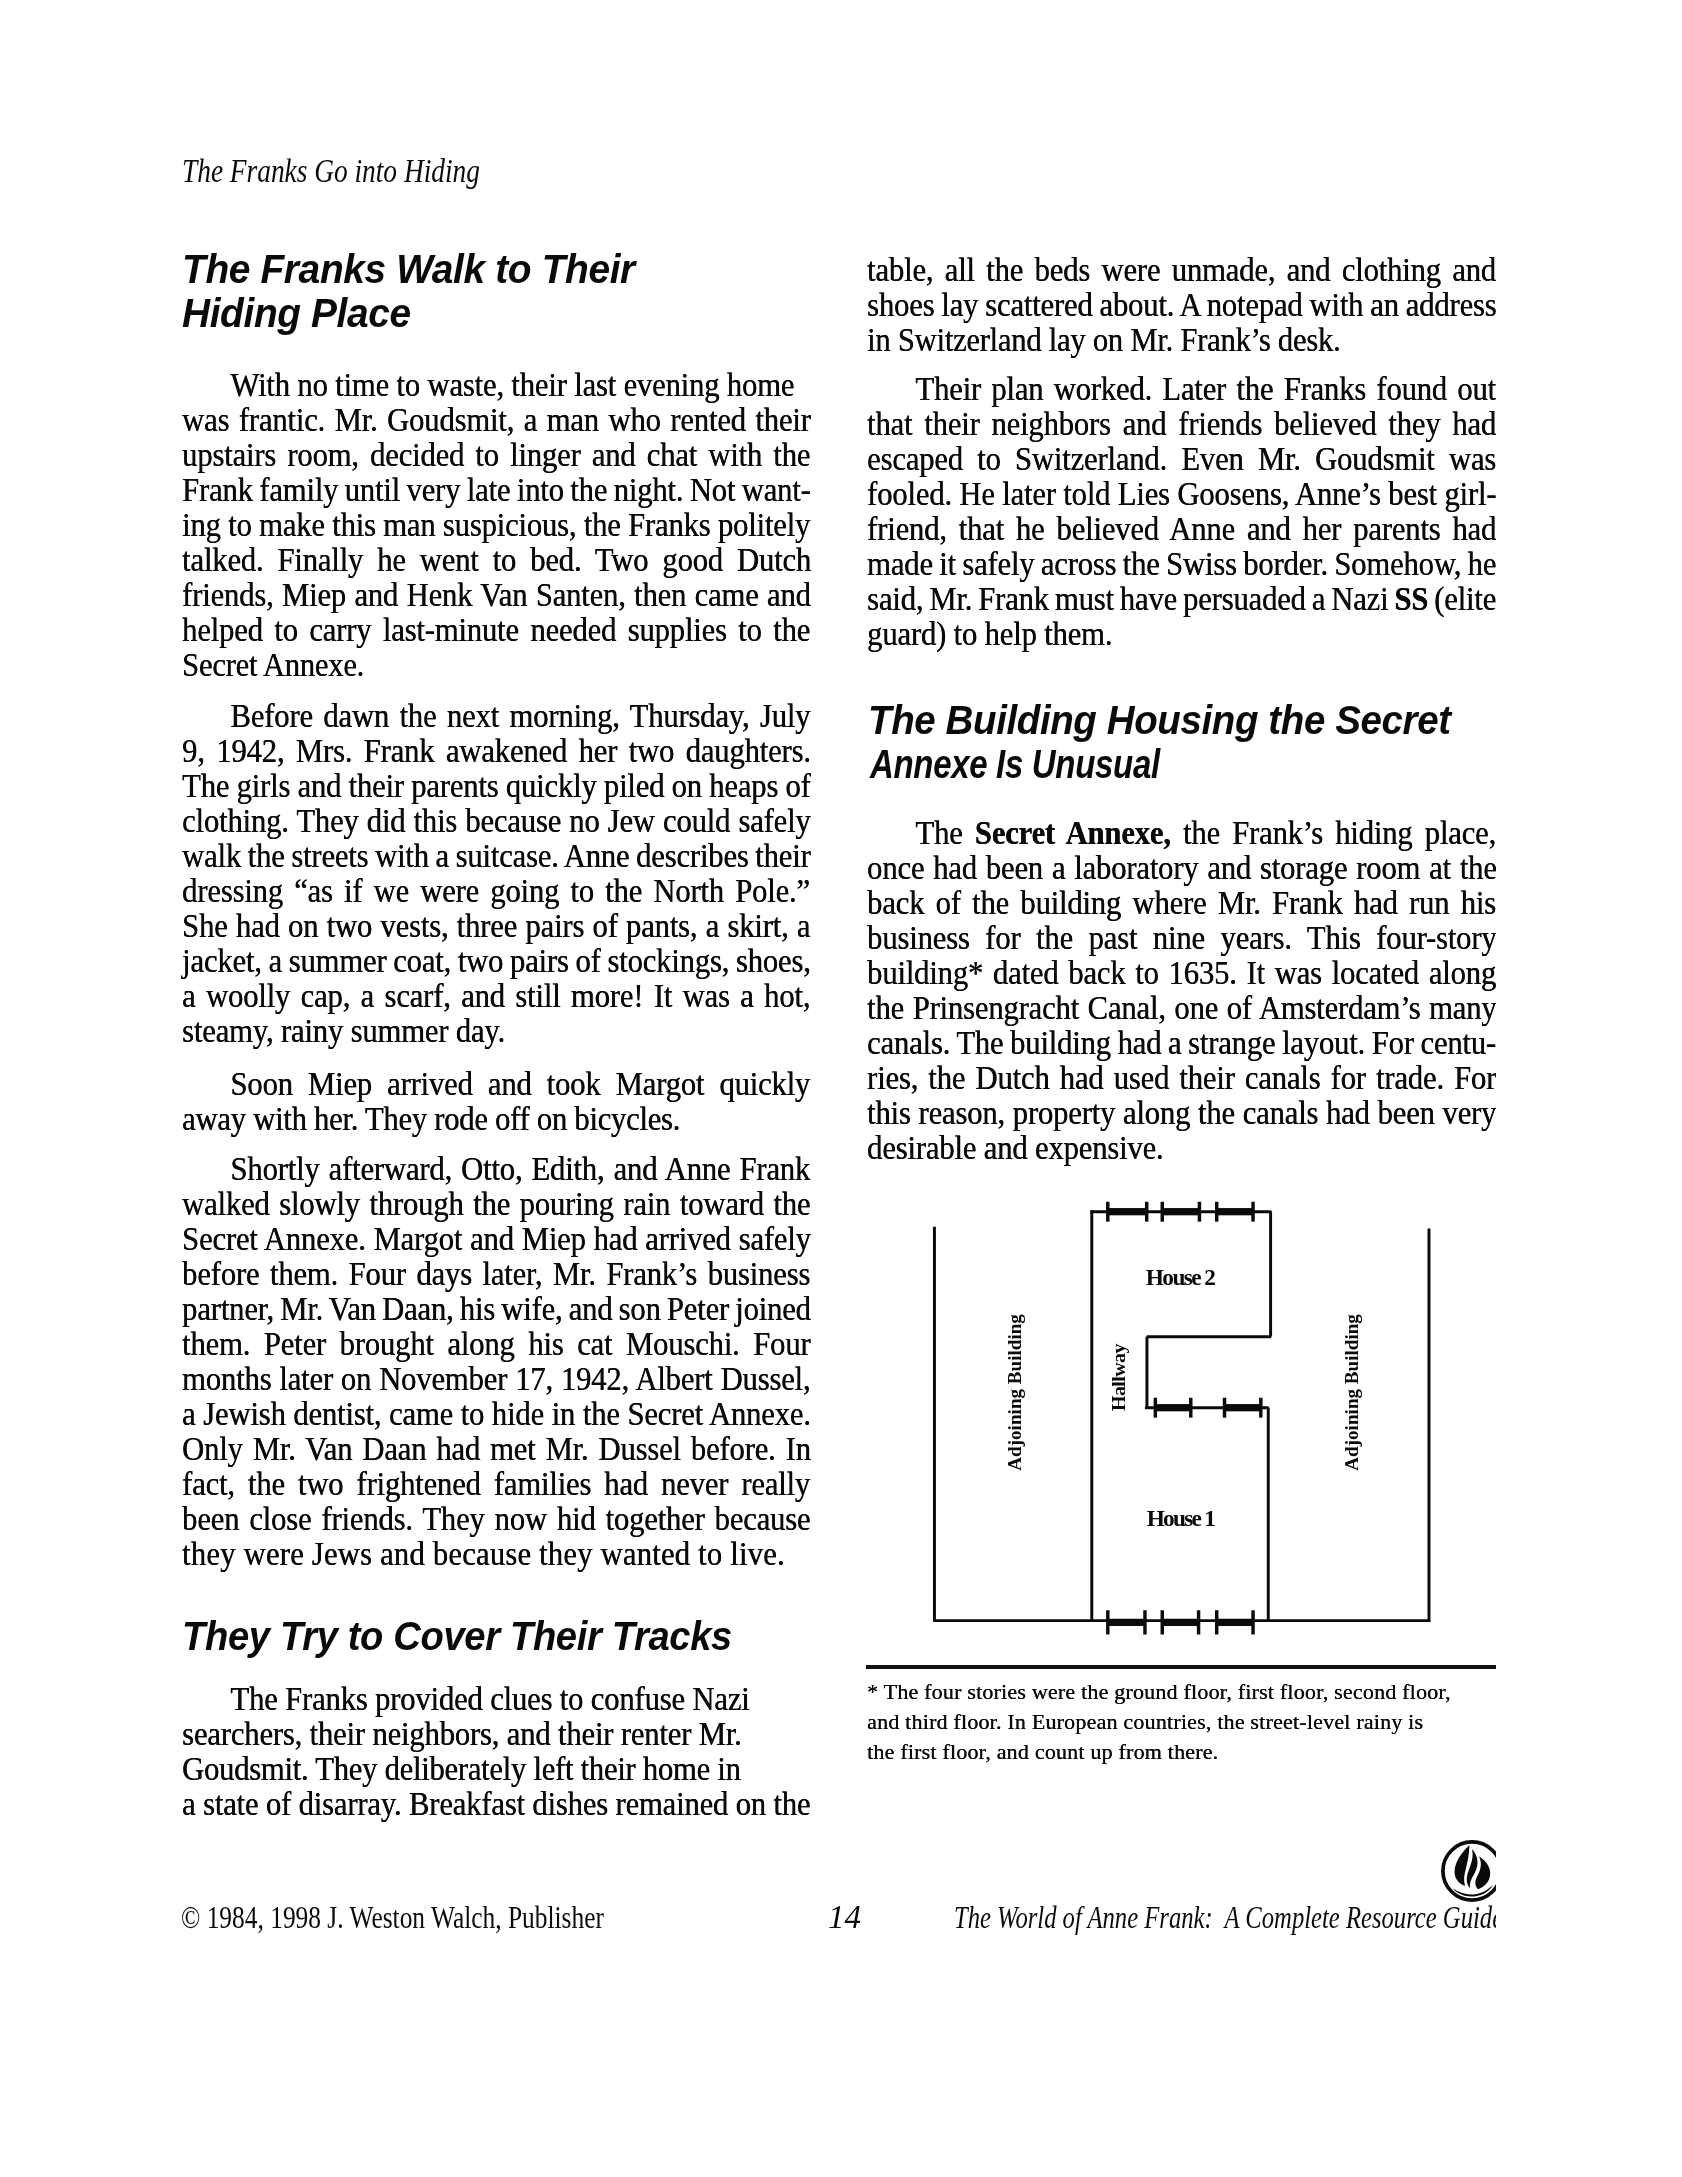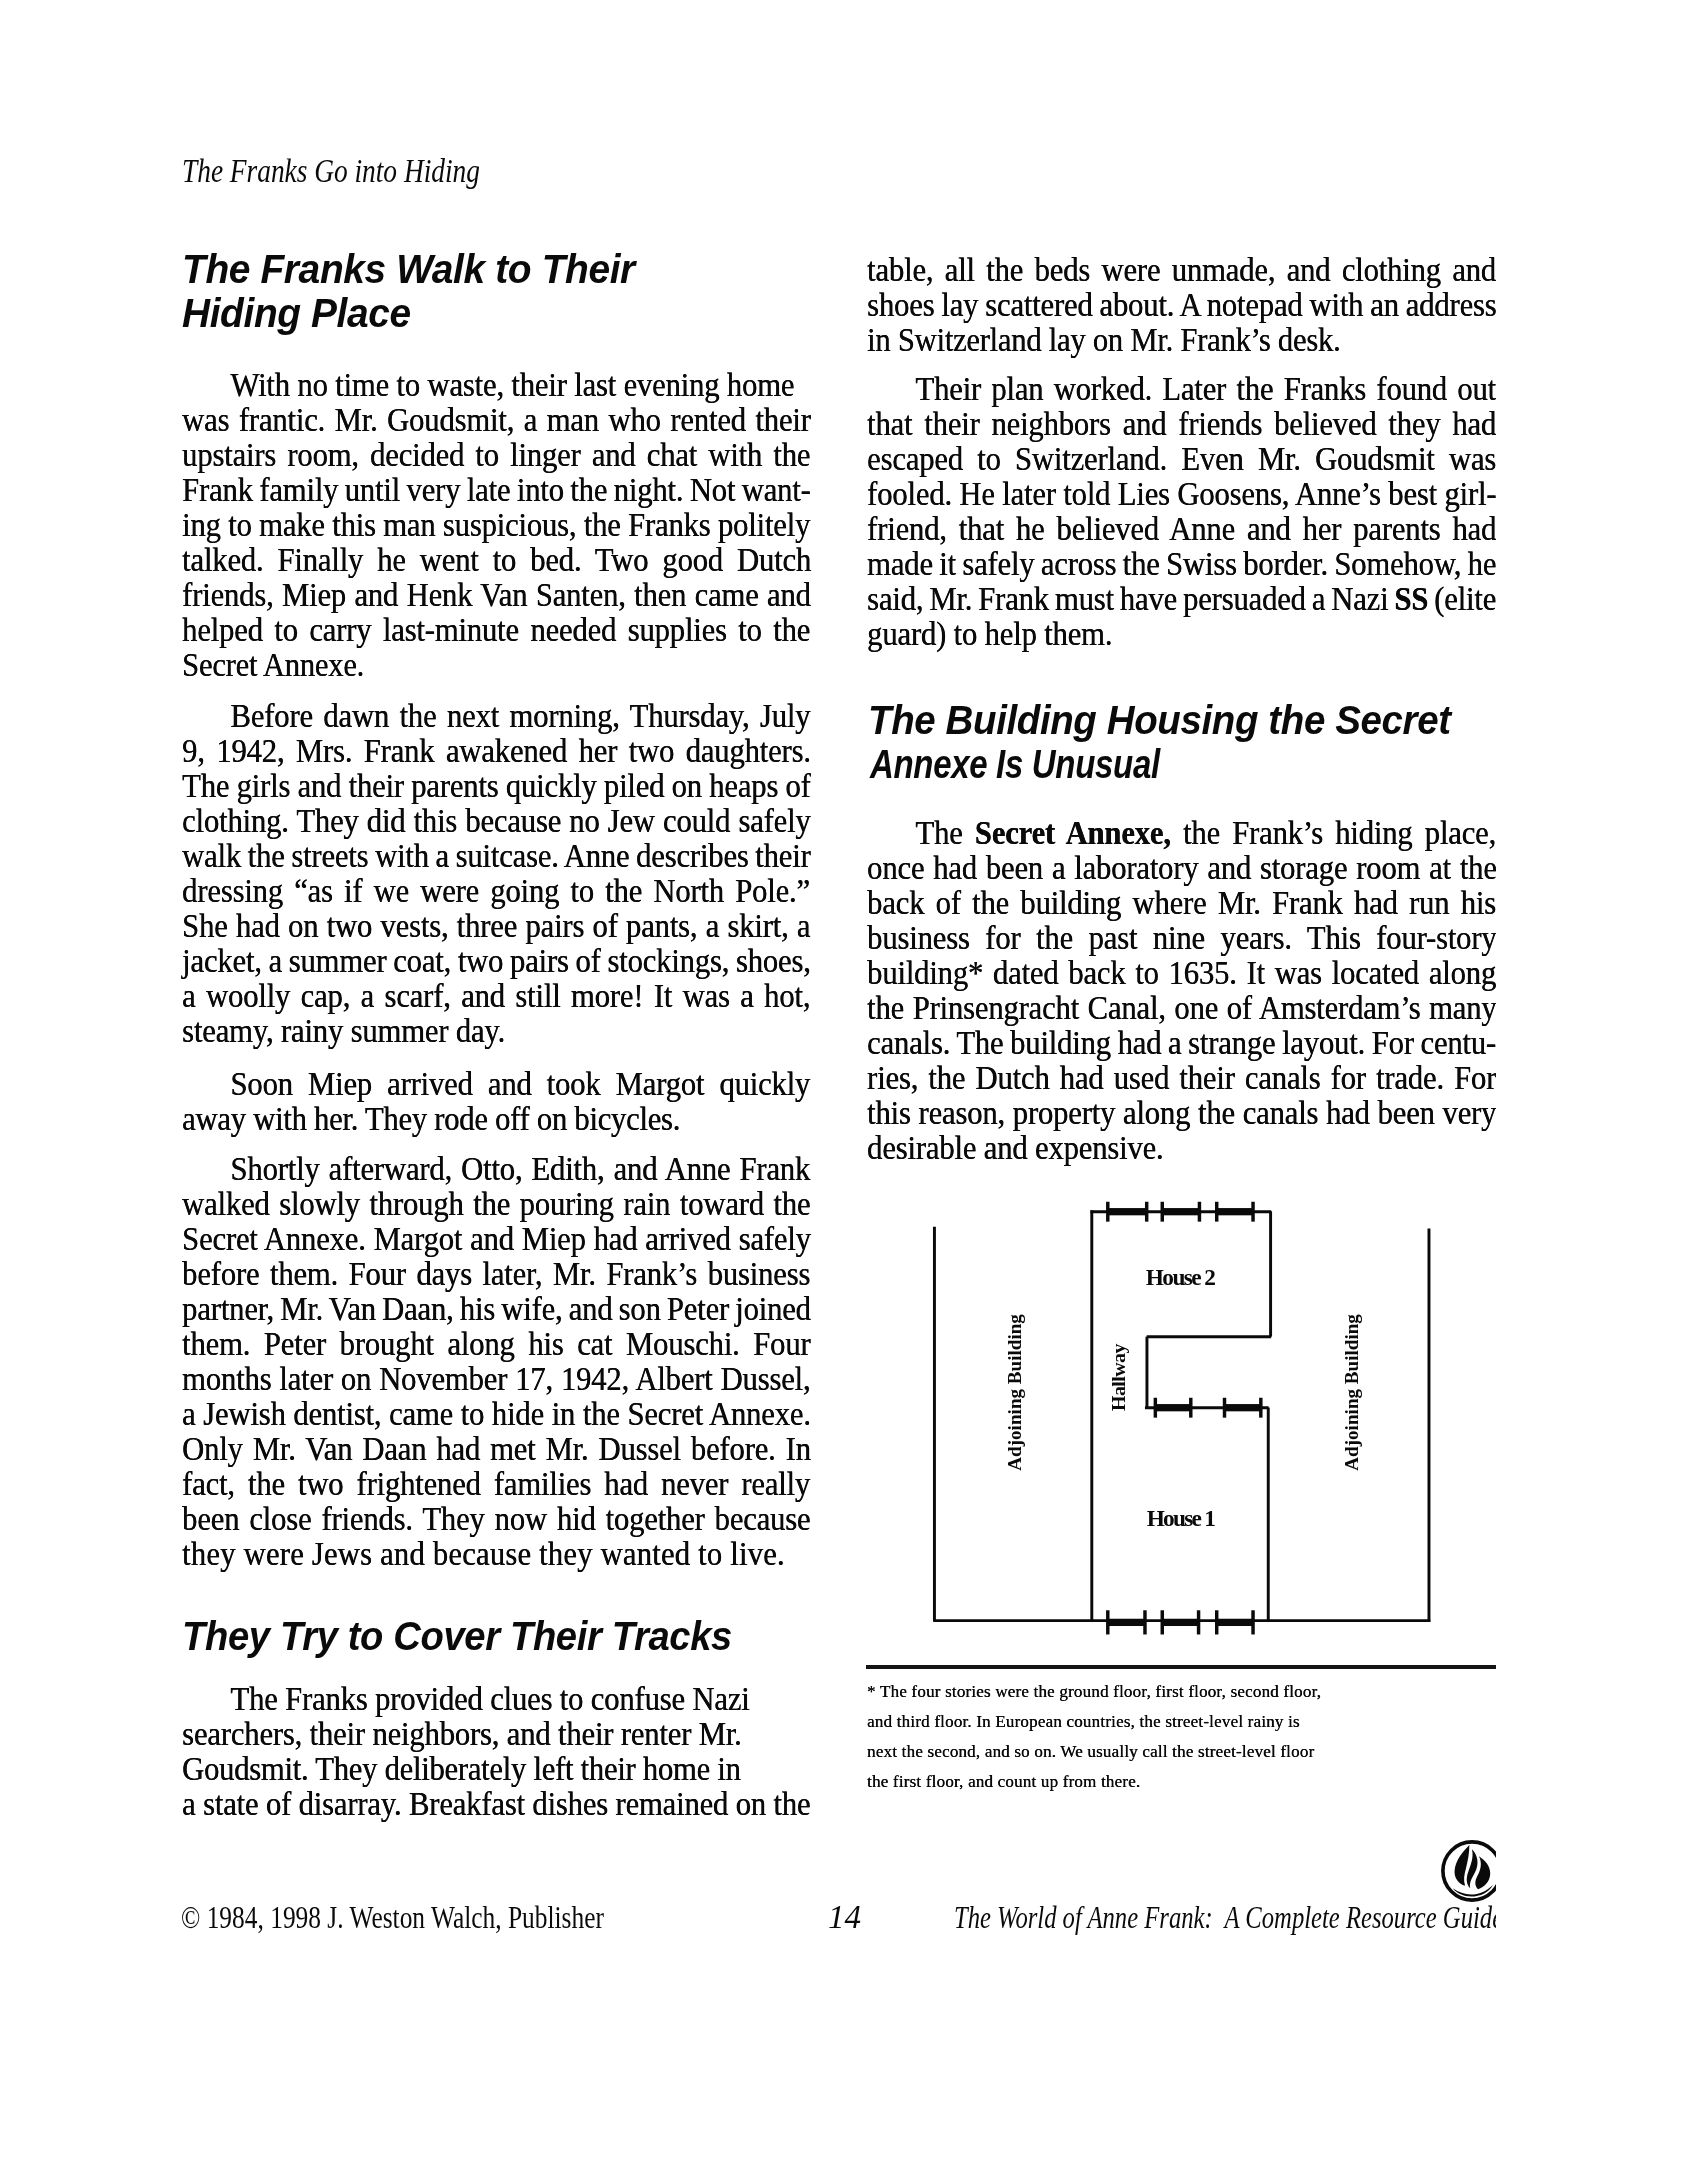--- a/index.html
+++ b/index.html
@@ -1,18 +1,18 @@
 <!DOCTYPE html>
 <html style="font-size:14px"><head><meta charset="utf-8"><title>The Franks Go into Hiding</title><style>
 html,body{margin:0;padding:0;background:#fff;}
 #page{position:relative;width:1496px;height:2177px;background:#fff;overflow:hidden;font-family:"Liberation Serif",serif;color:#0a0a0a;}
 .para{position:absolute;transform-origin:0 0;}
 .tl{height:35px;line-height:35px;white-space:nowrap;font-size:33px;letter-spacing:-0.2px;text-shadow:0.4px 0 0 currentColor;}
 .hd{position:absolute;font-family:"Liberation Sans",sans-serif;font-weight:bold;font-style:italic;font-size:41px;line-height:44px;white-space:nowrap;transform-origin:0 0;letter-spacing:-0.4px;}
-.fn{height:30px;line-height:30px;white-space:nowrap;font-size:17px;letter-spacing:0.2px;text-shadow:0.3px 0 0 currentColor;}
+.fn{height:30px;line-height:30px;white-space:nowrap;font-size:22px;letter-spacing:0.2px;text-shadow:0.3px 0 0 currentColor;}
 .abs{position:absolute;transform-origin:0 0;white-space:nowrap;}
 svg.ov{position:absolute;left:0;top:0;}
 </style></head><body>
 <div id="page">
 
 <div class="abs" style="left:182px;top:154px;font-size:33px;font-style:italic;line-height:35px;transform:scaleX(0.829);">The Franks Go into Hiding</div>
 
 <div class="hd" style="left:182px;top:247px;transform:scaleX(0.949);">The Franks Walk to Their</div>
 
 <div class="hd" style="left:182px;top:291px;transform:scaleX(0.948);">Hiding Place</div>
@@ -103,21 +103,20 @@
 <div class="tl" style="word-spacing:2.9px">ries, the Dutch had used their canals for trade. For</div>
 <div class="tl" style="word-spacing:0.3px">this reason, property along the canals had been very</div>
 <div class="tl">desirable and expensive.</div>
 </div>
 
 <div style="position:absolute;left:866px;top:1665px;width:637px;height:3.5px;background:#141414;"></div>
 
 <div class="para" style="left:867px;top:1677px;width:700px;">
 <div class="fn">* The four stories were the ground floor, first floor, second floor,</div>
 <div class="fn">and third floor. In European countries, the street-level rainy is</div>
-<div class="fn">next the second, and so on. We usually call the street-level floor</div>
 <div class="fn">the first floor, and count up from there.</div>
 </div>
 
 <div class="abs" style="left:181px;top:1900px;font-size:32px;line-height:35px;transform:scaleX(0.794);">© 1984, 1998 J. Weston Walch, Publisher</div>
 
 <div class="abs" style="left:828px;top:1900px;font-size:33px;font-style:italic;line-height:35px;">14</div>
 
 <div class="abs" style="left:954px;top:1900px;font-size:32px;font-style:italic;line-height:35px;transform:scaleX(0.770);">The World of Anne Frank:&nbsp; A Complete Resource Guide</div>
 <svg class="ov" width="1683" height="2177" viewBox="0 0 1946 2518">
 <g fill="none" stroke="#0a0a0a" stroke-width="3.4">

